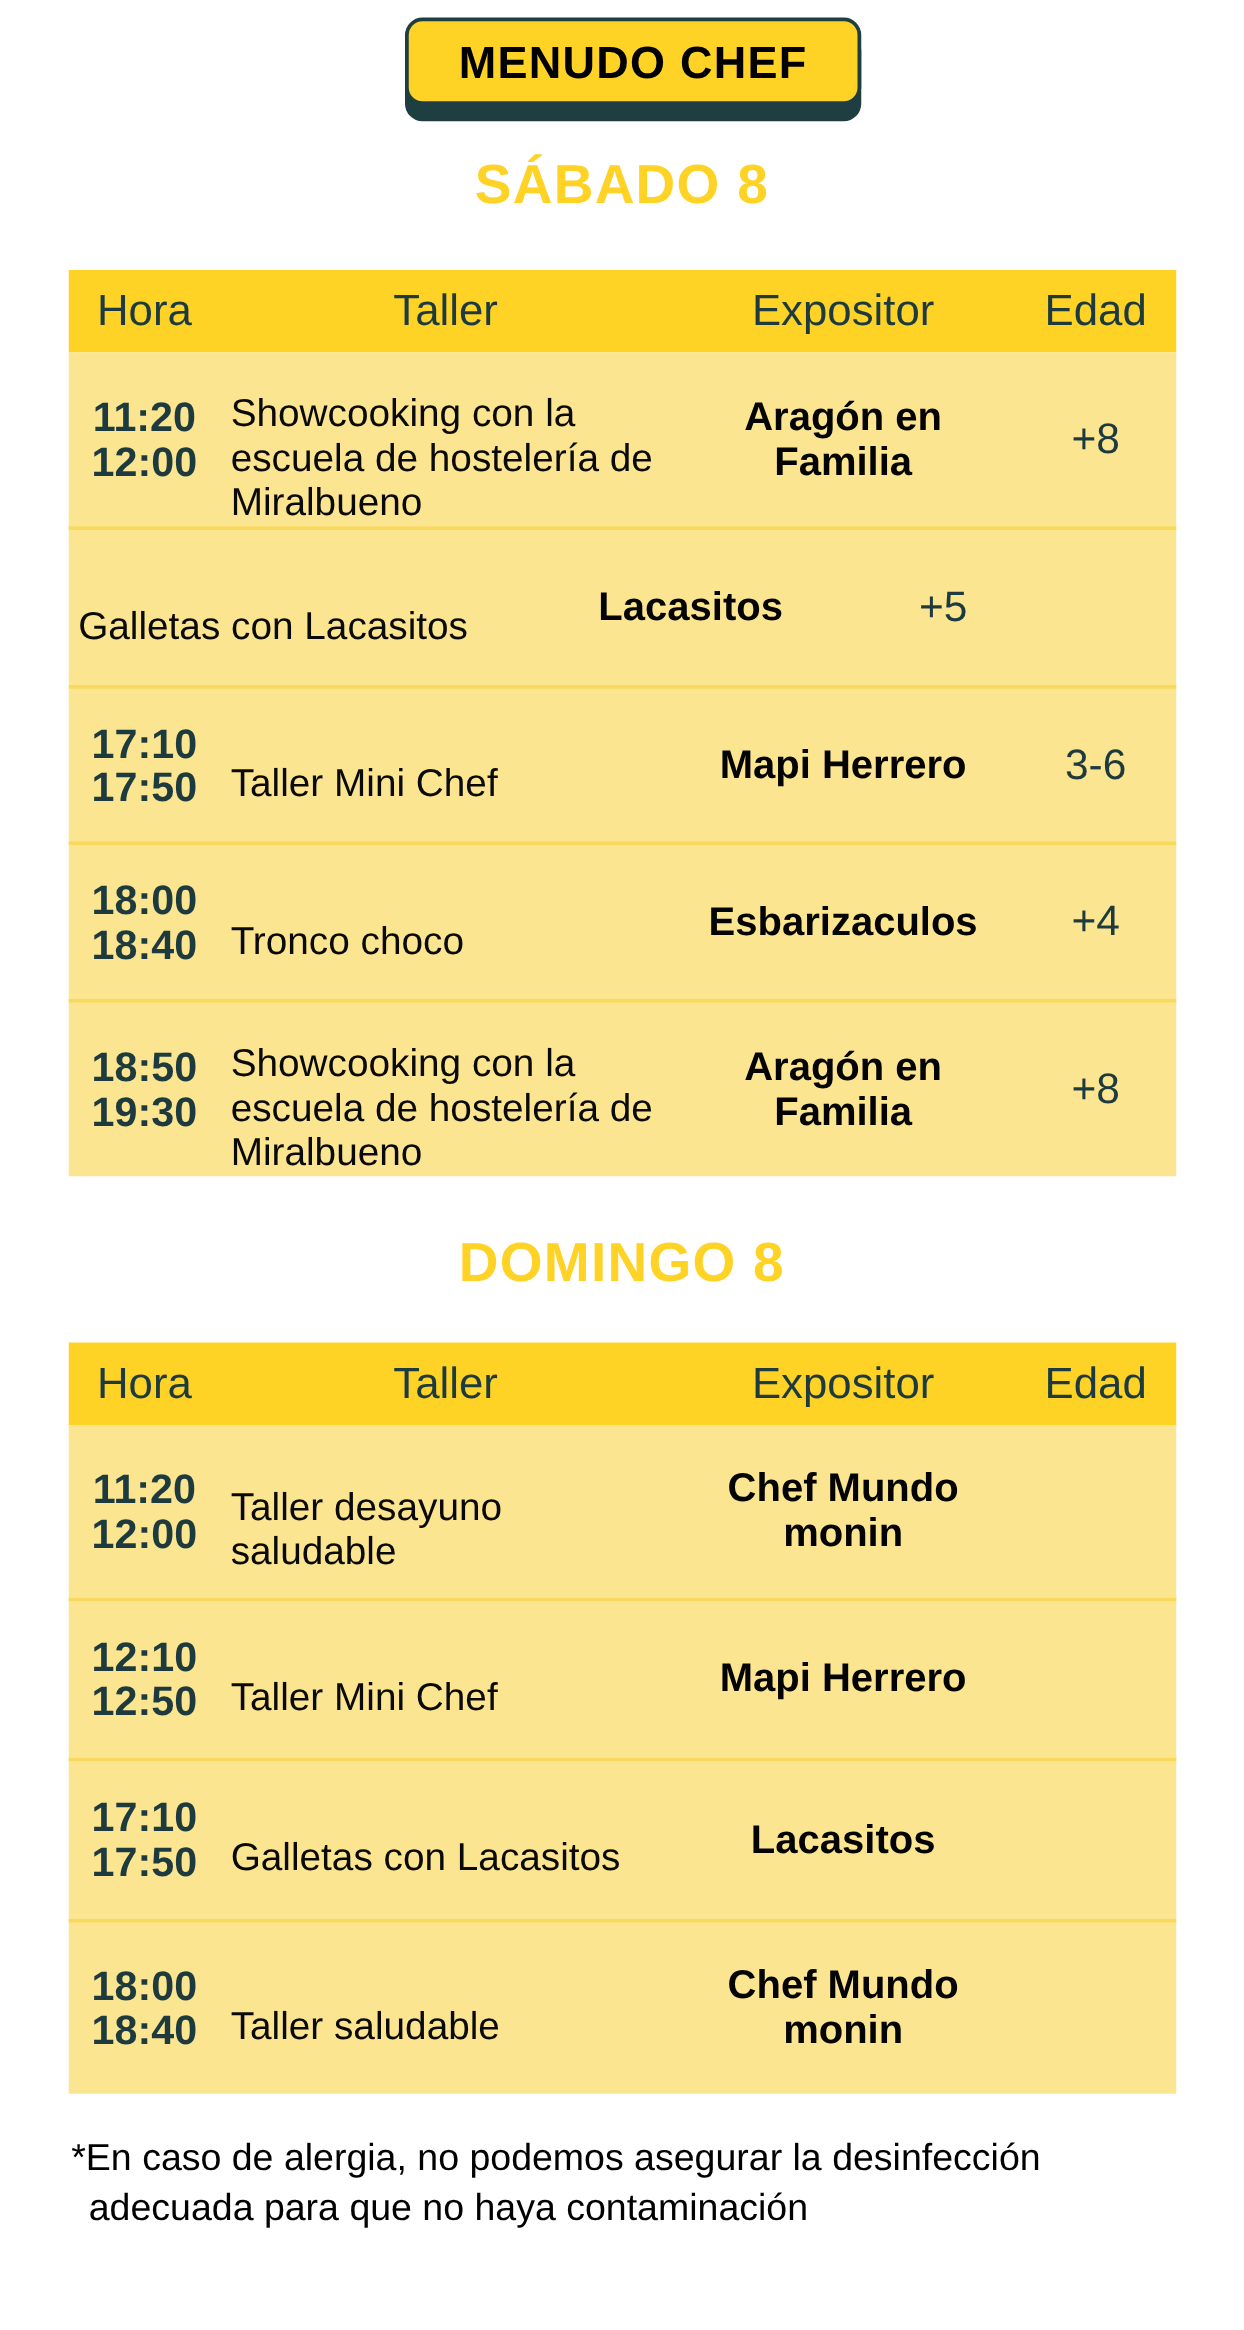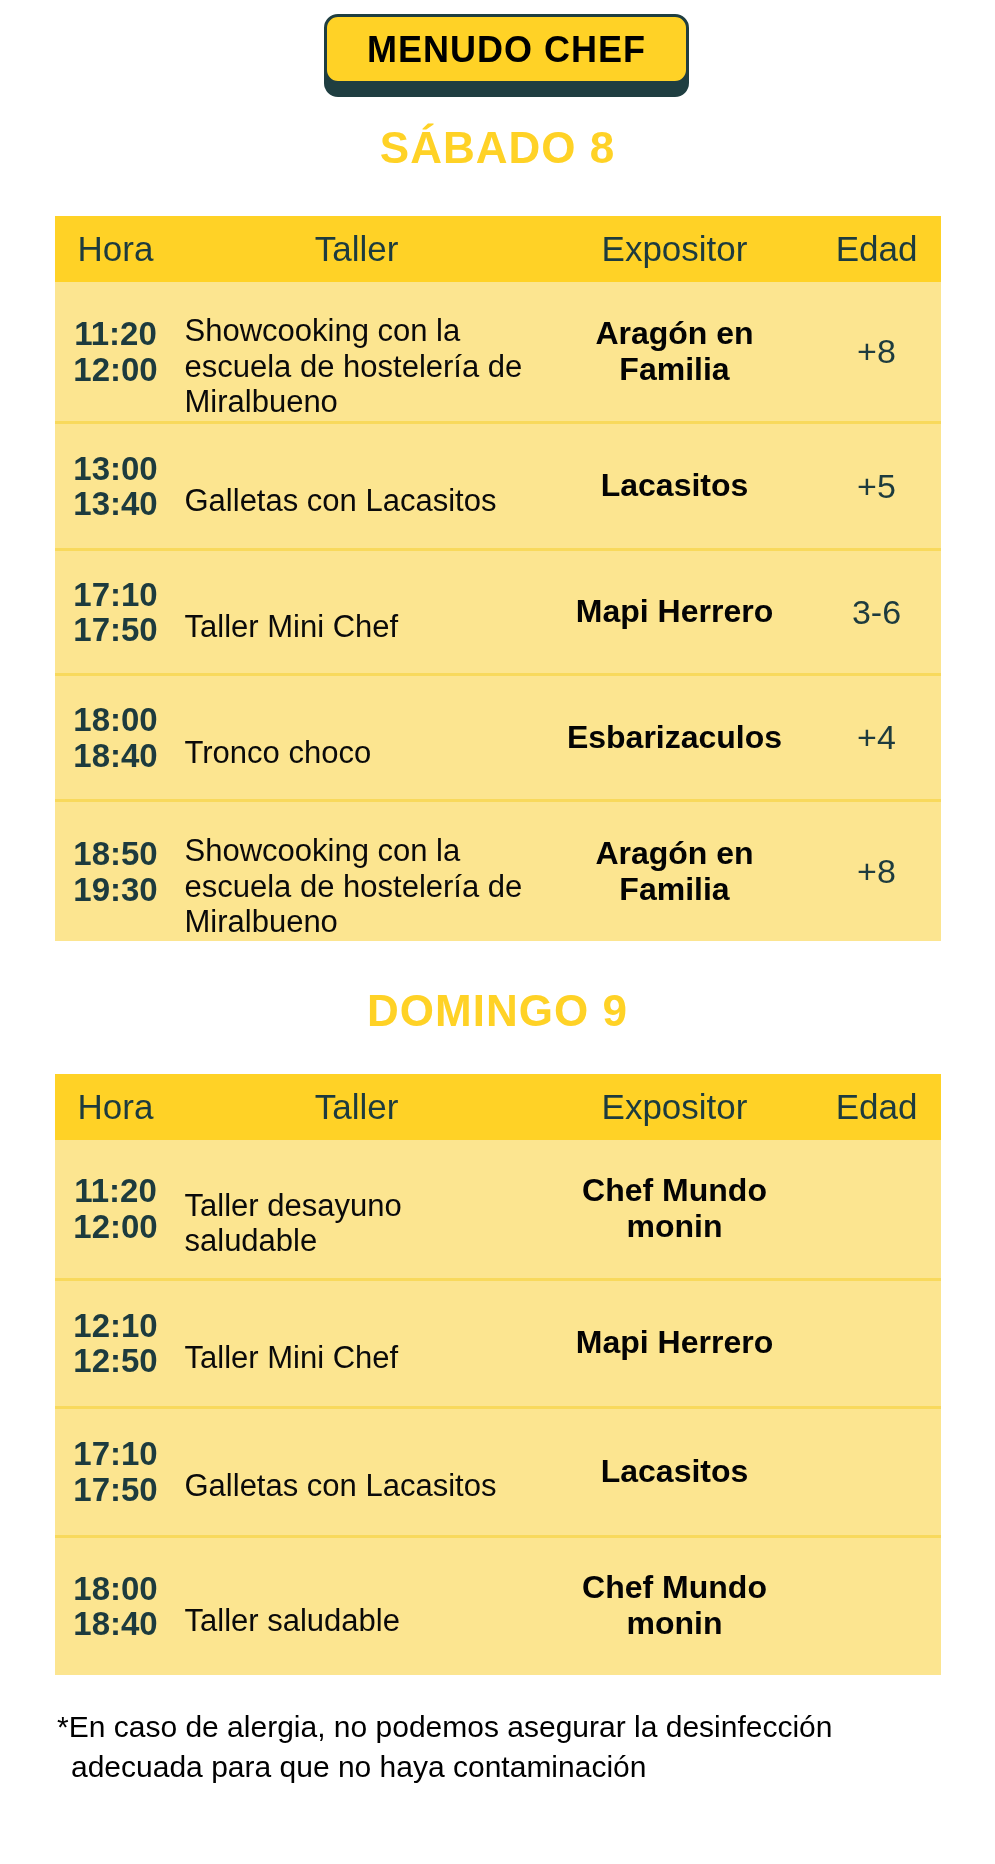--- a/index.html
+++ b/index.html
@@ -121,24 +121,20 @@
         <span class="time">12:00</span>
       </div>
       <div class="td col-taller">Showcooking con la escuela de hostelería de Miralbueno</div>
       <div class="td col-expositor">
         <span class="exp">Aragón en Familia</span>
       </div>
       <div class="td col-edad">+8</div>
     </div>
 
     <div class="trow" style="min-height:127px">
-      <div class="td col-hora">
-        <span class="time">13:00</span>
-        <span class="time">13:40</span>
-      </div>
       <div class="td col-taller">Galletas con Lacasitos</div>
       <div class="td col-expositor">
         <span class="exp">Lacasitos</span>
       </div>
       <div class="td col-edad">+5</div>
     </div>
 
     <div class="trow" style="min-height:125px">
       <div class="td col-hora">
         <span class="time">17:10</span>
@@ -169,21 +165,21 @@
         <span class="time">19:30</span>
       </div>
       <div class="td col-taller">Showcooking con la escuela de hostelería de Miralbueno</div>
       <div class="td col-expositor">
         <span class="exp">Aragón en Familia</span>
       </div>
       <div class="td col-edad">+8</div>
     </div>
   </section>
 
-  <h1 class="day-heading second">DOMINGO 9</h1>
+  <h1 class="day-heading second">DOMINGO 8</h1>
 
   <section class="schedule second">
     <div class="thead">
       <div class="th col-hora">Hora</div>
       <div class="th col-taller">Taller</div>
       <div class="th col-expositor">Expositor</div>
       <div class="th col-edad">Edad</div>
     </div>
 
     <div class="trow" style="min-height:138px">

